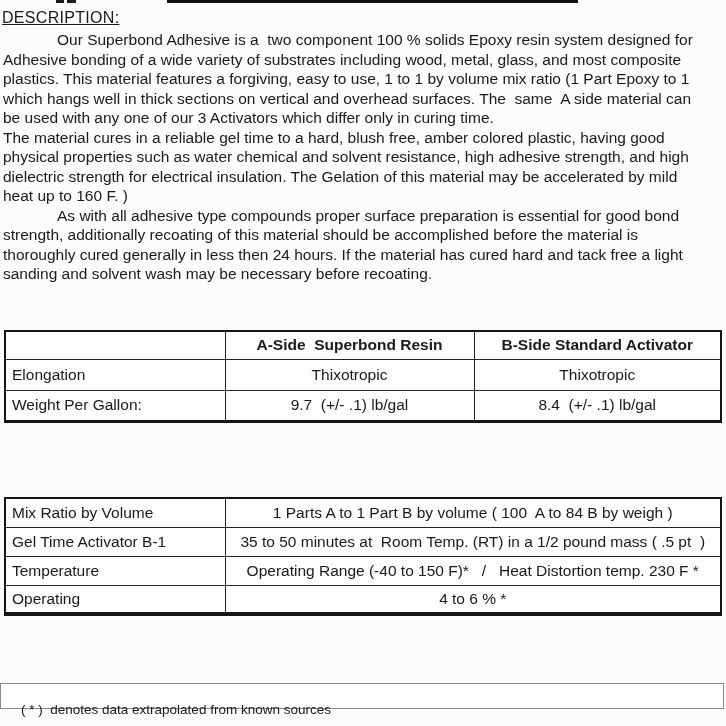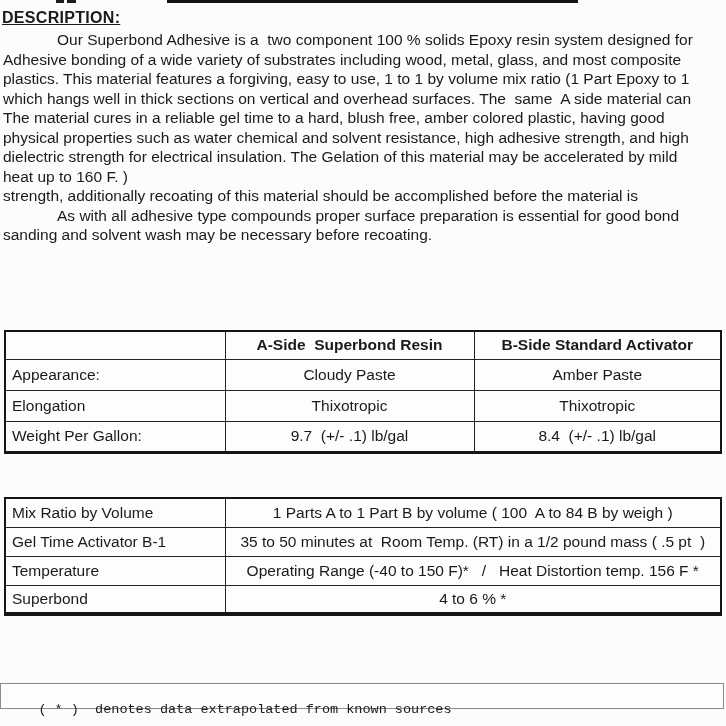--- a/index.html
+++ b/index.html
@@ -16,21 +16,21 @@
   .crop-mark { position: absolute; top: 0; background: #1c1c1c; }
   .crop-mark.m1 { left: 56px;  width: 8px;   height: 3px; }
   .crop-mark.m2 { left: 67px;  width: 9px;   height: 3px; }
   .crop-mark.bar { left: 167px; width: 411px; height: 3px; background:#121212; }
 
   .heading {
     position: absolute;
     left: 2px;
     top: 9px;
     font-size: 16px;
-    font-weight: bold;
+    font-weight: normal;
     text-decoration: underline;
     letter-spacing: 0.3px;
     white-space: pre;
   }
 
   .desc-body {
     position: absolute;
     left: 3px;
     top: 30px;
     width: 721px;
@@ -73,21 +73,21 @@
   .label-cell { text-align: left; padding-left: 6px; }
   .value-cell { text-align: center; }
 
   .footnote-box {
     position: absolute;
     left: 0px; top: 683px;
     width: 724px; height: 26px;
     border: 1px solid #8a8a8a;
     box-sizing: border-box;
     background: #fdfdfd;
-    font-family: Liberation Mono, monospace;
+    font-family: Liberation Sans, sans-serif;
     font-size: 13.5px;
     padding: 3px 0 0 5px;
     white-space: pre;
   }
 </style>
 </head>
 <body>
 
 <div class="page">
 
@@ -95,48 +95,45 @@
   <div class="crop-mark m2"></div>
   <div class="crop-mark bar"></div>
 
   <div class="heading">DESCRIPTION:</div>
 
   <div class="desc-body">
       <div class="desc-line indent">Our Superbond Adhesive is a  two component 100 % solids Epoxy resin system designed for</div>
       <div class="desc-line">Adhesive bonding of a wide variety of substrates including wood, metal, glass, and most composite</div>
       <div class="desc-line">plastics. This material features a forgiving, easy to use, 1 to 1 by volume mix ratio (1 Part Epoxy to 1</div>
       <div class="desc-line">which hangs well in thick sections on vertical and overhead surfaces. The  same  A side material can</div>
+      <div class="desc-line">be used with any one of our 3 Activators which differ only in curing time.</div>
       <div class="desc-line">The material cures in a reliable gel time to a hard, blush free, amber colored plastic, having good</div>
       <div class="desc-line">physical properties such as water chemical and solvent resistance, high adhesive strength, and high</div>
       <div class="desc-line">dielectric strength for electrical insulation. The Gelation of this material may be accelerated by mild</div>
       <div class="desc-line">heat up to 160 F. )</div>
+      <div class="desc-line indent">As with all adhesive type compounds proper surface preparation is essential for good bond</div>
       <div class="desc-line">strength, additionally recoating of this material should be accomplished before the material is</div>
-      <div class="desc-line indent">As with all adhesive type compounds proper surface preparation is essential for good bond</div>
+      <div class="desc-line">thoroughly cured generally in less then 24 hours. If the material has cured hard and tack free a light</div>
       <div class="desc-line">sanding and solvent wash may be necessary before recoating.</div>
     </div>
 
   <table class="properties-table">
     <colgroup>
       <col style="width:220px">
         <col style="width:249px">
         <col style="width:247px">
     </colgroup>
     <thead>
       <tr>
         <th class="label-cell"></th>
         <th>A-Side  Superbond Resin</th>
         <th>B-Side Standard Activator</th>
       </tr>
     </thead>
     <tbody>
-        <tr>
-    <td class="label-cell">Appearance:</td>
-    <td class="value-cell">Cloudy Paste</td>
-    <td class="value-cell">Amber Paste</td>
-  </tr>
         <tr>
     <td class="label-cell">Elongation</td>
     <td class="value-cell">Thixotropic</td>
     <td class="value-cell">Thixotropic</td>
   </tr>
         <tr>
     <td class="label-cell">Weight Per Gallon:</td>
     <td class="value-cell">9.7  (+/- .1) lb/gal</td>
     <td class="value-cell">8.4  (+/- .1) lb/gal</td>
   </tr>
@@ -152,24 +149,24 @@
         <tr>
     <td class="label-cell">Mix Ratio by Volume</td>
     <td class="value-cell">1 Parts A to 1 Part B by volume ( 100  A to 84 B by weigh )</td>
   </tr>
         <tr>
     <td class="label-cell">Gel Time Activator B-1</td>
     <td class="value-cell">35 to 50 minutes at  Room Temp. (RT) in a 1/2 pound mass ( .5 pt  )</td>
   </tr>
         <tr>
     <td class="label-cell">Temperature</td>
-    <td class="value-cell">Operating Range (-40 to 150 F)*   /   Heat Distortion temp. 156 F *</td>
+    <td class="value-cell">Operating Range (-40 to 150 F)*   /   Heat Distortion temp. 230 F *</td>
   </tr>
         <tr>
-    <td class="label-cell">Superbond</td>
+    <td class="label-cell">Operating</td>
     <td class="value-cell">4 to 6 % *</td>
   </tr>
       </tbody>
   </table>
 
   <div class="footnote-box">
     <span>( * )  denotes data extrapolated from known sources</span>
   </div>
 
 </div>

